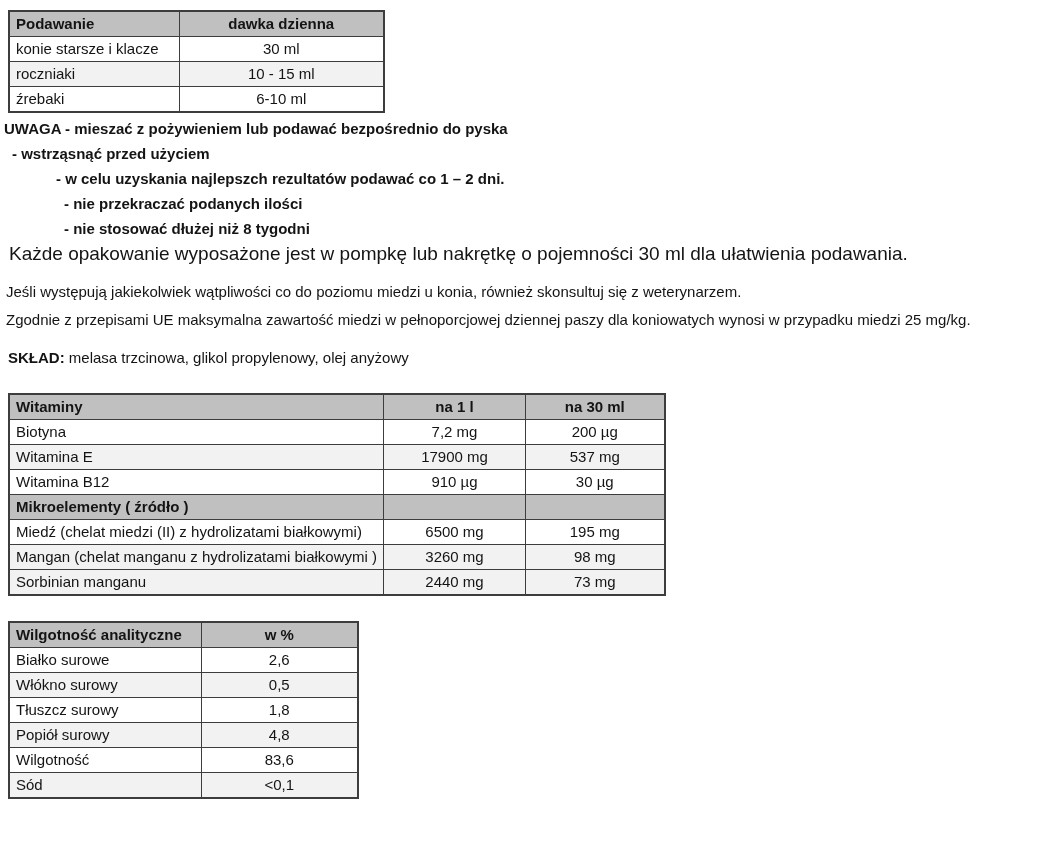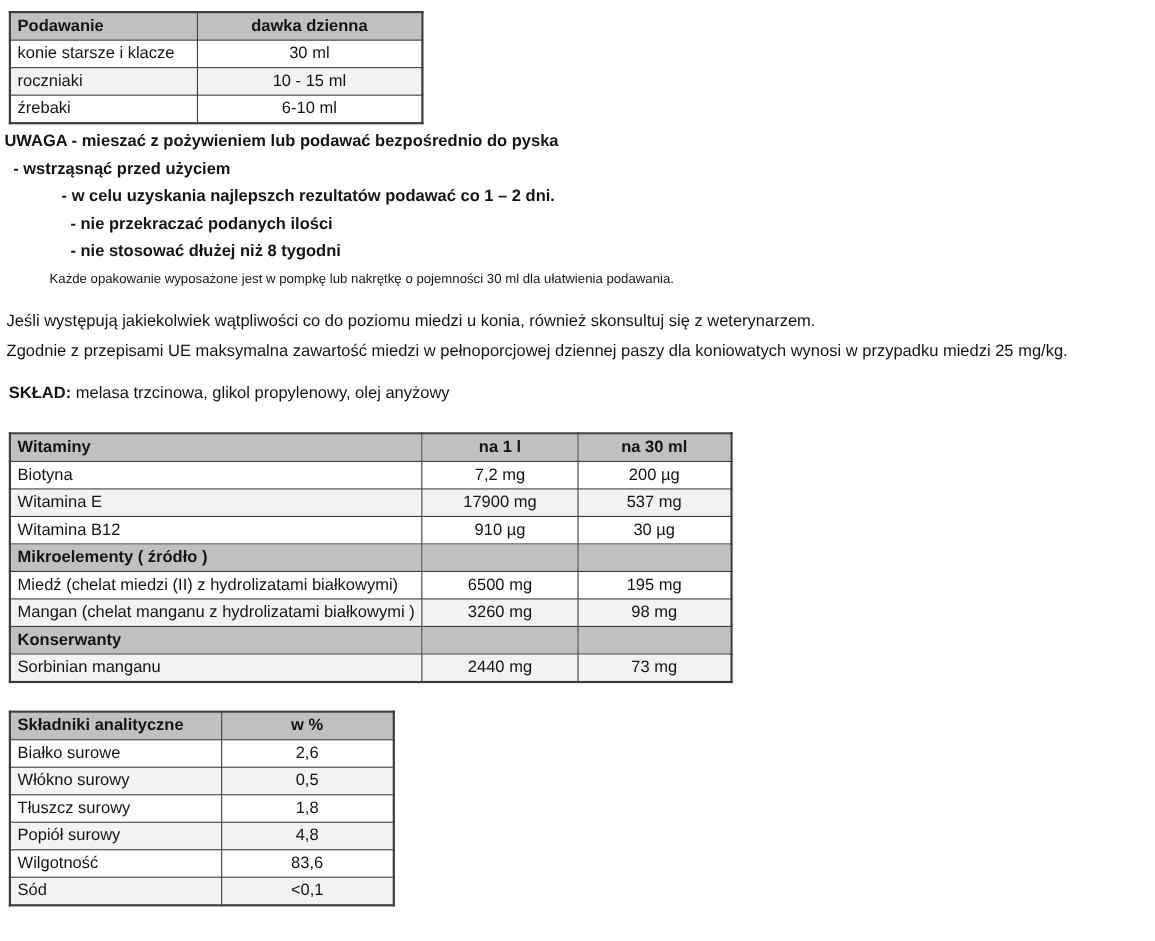--- a/index.html
+++ b/index.html
@@ -53,26 +53,25 @@
     font-size: 15px;
     font-weight: bold;
     line-height: 25px;
     white-space: nowrap;
   }
   .ind-0 { padding-left: 0; }
   .ind-1 { padding-left: 8px; }
   .ind-2 { padding-left: 52px; }
   .ind-3 { padding-left: 60px; }
   .note-regular {
-    font-size: 12px;
+    font-size: 19px;
     font-weight: normal;
     line-height: 25px;
     padding-left: 5px;
     white-space: nowrap;
-    margin-left: 36px;
   }
   .warning { margin-top: 12px; margin-left: 2px; }
   .warn-line {
     font-size: 15px;
     line-height: 28px;
     white-space: nowrap;
   }
   .b { font-weight: bold; }
   .warn-gap { display: inline-block; width: 8px; }
   .comp {
@@ -172,41 +171,36 @@
         <tr>
           <td class="first">Miedź (chelat miedzi (II) z hydrolizatami białkowymi)</td>
           <td>6500 mg</td>
           <td>195 mg</td>
         </tr>
         <tr class="stripe">
           <td class="first">Mangan (chelat manganu z hydrolizatami białkowymi )</td>
           <td>3260 mg</td>
           <td>98 mg</td>
         </tr>
-        <tr class="section">
-          <td class="first">Konserwanty</td>
-          <td></td>
-          <td></td>
-        </tr>
         <tr class="stripe">
           <td class="first">Sorbinian manganu</td>
           <td>2440 mg</td>
           <td>73 mg</td>
         </tr>
       </tbody>
   </table>
 
   <table class="grid t-analytical">
     <colgroup>
         <col style="width:192px">
         <col style="width:157px">
       </colgroup>
     <tbody id="analytical-body">
         <tr>
-          <th class="first">Składniki analityczne</th>
+          <th class="first">Wilgotność analityczne</th>
           <th>w %</th>
         </tr>
         <tr>
           <td class="first">Białko surowe</td>
           <td>2,6</td>
         </tr>
         <tr class="stripe">
           <td class="first">Włókno surowy</td>
           <td>0,5</td>
         </tr>

